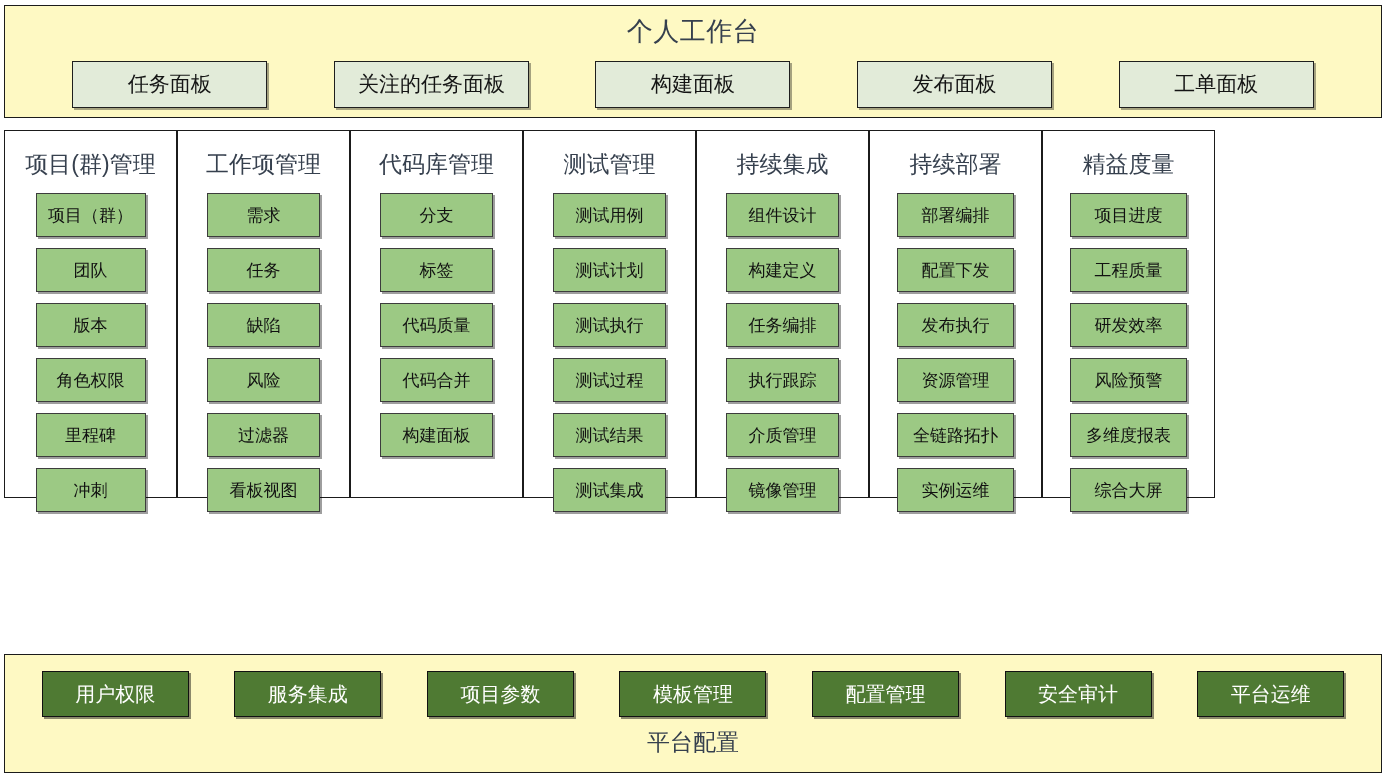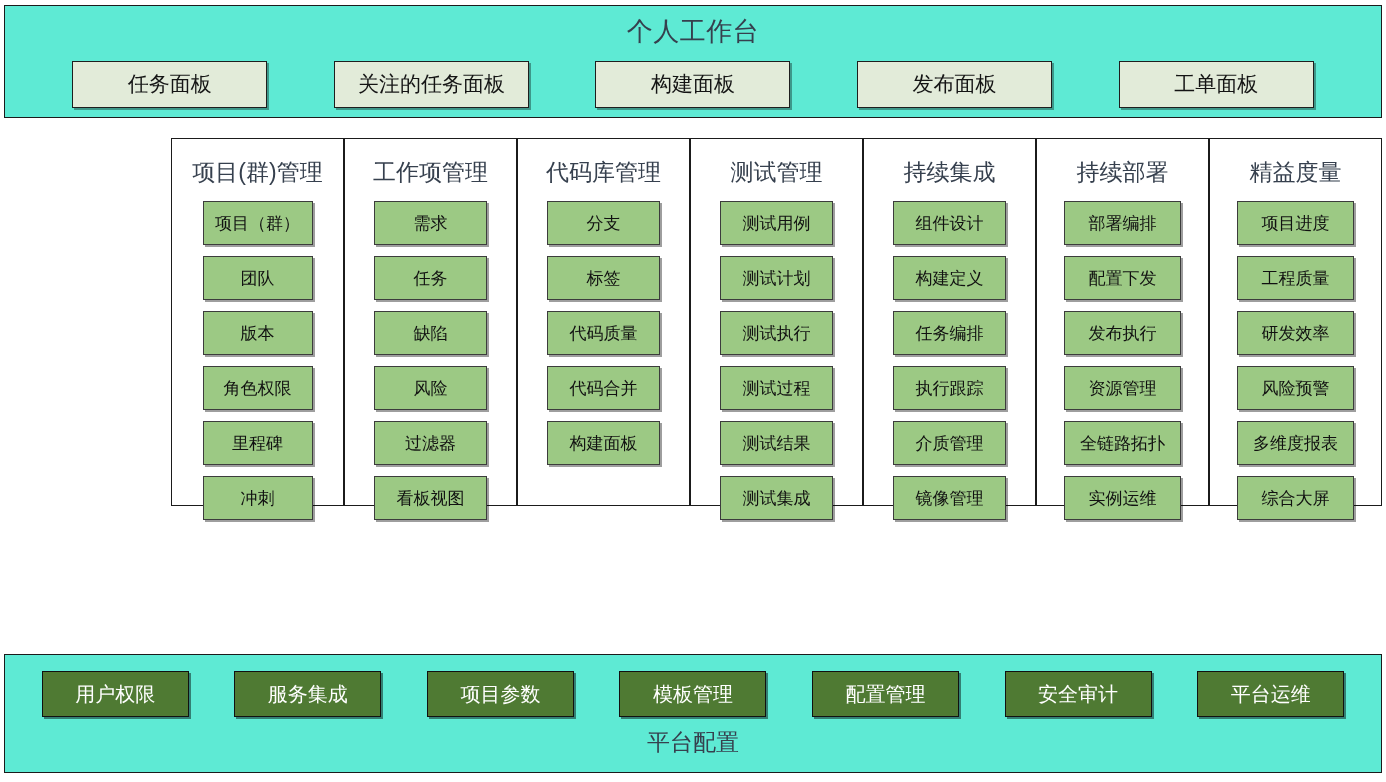--- a/index.html
+++ b/index.html
@@ -7,21 +7,21 @@
     width:1386px;height:782px;
     font-family:"Liberation Sans","DejaVu Sans",sans-serif;
     color:#36404e;
     overflow:hidden;
   }
   .canvas{position:relative;width:1386px;height:782px;}
 
   
   .panel{
     position:absolute;
-    background:#5eead4;
+    background:#fef9c3;
     border:1.6px solid #1b1b1b;
     box-sizing:border-box;
   }
 
   
   .top-panel{left:4px;top:5px;width:1378px;height:113px;}
   .top-title{
     position:absolute;left:0;top:8px;width:100%;
     text-align:center;font-size:26px;color:#36404e;
     letter-spacing:.5px;
@@ -37,22 +37,22 @@
     border:1.6px solid #1e1e1e;
     box-sizing:border-box;
     display:flex;align-items:center;justify-content:center;
     font-size:21px;color:#141414;
     box-shadow:2px 2px 0 rgba(0,0,0,.35);
     text-align:right;
   }
 
   
   .cols{
-    position:absolute;left:4px;top:138px;width:1378px;height:368px;
-    display:flex;justify-content:flex-end;
+    position:absolute;left:4px;top:130px;width:1378px;height:368px;
+    display:flex;justify-content:flex-start;
   }
   .col{
     width:173px;
     border:1.6px solid #1b1b1b;
     background:#fff;
     box-sizing:border-box;
     display:flex;flex-direction:column;align-items:center;
     padding-top:10px;
   }
   .col-title{

